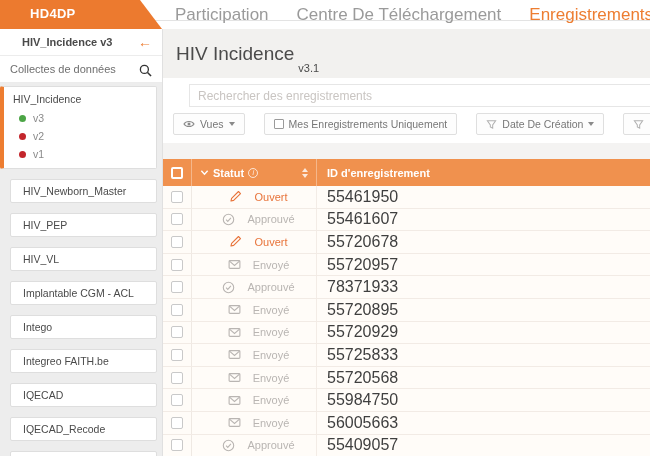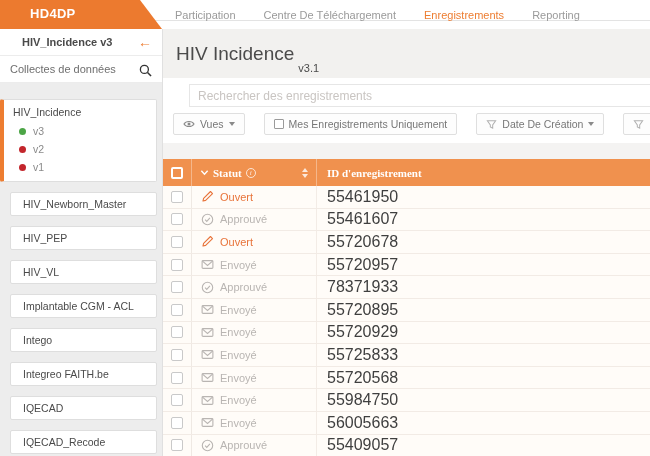--- a/index.html
+++ b/index.html
@@ -9,34 +9,34 @@
 
   
   .topbar { position:absolute; left:0; top:0; width:650px; height:21px;
     background:#fff; border-bottom:1px solid #e3e3e3; }
   .logo { position:absolute; left:0; top:0; height:29px; width:162px;
     background:#ec7a2f; clip-path:polygon(0 0,140px 0,162px 100%,0 100%);
     color:#fff; font-size:13px; font-weight:bold; line-height:28px; padding-left:30px;
     letter-spacing:.3px; }
   .nav { position:absolute; left:175px; top:0; height:29px; display:flex; gap:28px;
     align-items:center; }
-  .nav-tab { font-size:11px; color:#9a9a9a; cursor:pointer; white-space:nowrap; }
+  .nav-tab { font-size:17px; color:#9a9a9a; cursor:pointer; white-space:nowrap; }
   .nav-tab.active { color:#ed7d31; }
 
   
   .sidebar { position:absolute; left:0; top:29px; width:163px; height:427px;
     background:#ededed; border-right:1px solid #e0e0e0; display:flex; flex-direction:column; }
   .side-head { background:#fff; }
   .side-head-row { height:27px; display:flex; align-items:center; justify-content:space-between;
     padding:0 10px; border-bottom:1px solid #ececec; }
   .cur-col { font-size:11px; font-weight:bold; color:#4a4a4a;margin-left:12px; }
   .back-arrow { color:#ed7d31; font-size:14px; font-weight:bold; line-height:1; cursor:pointer; }
   .sec-label { font-size:11px; color:#6e6e6e; }
   .search-glyph { width:13px; height:13px; display:inline-block; }
-  .col-list { flex:1; overflow:hidden; padding-top:16px; }
+  .col-list { flex:1; overflow:hidden; padding-top:3px; }
   .card { background:#fff; border:1px solid #dedede; border-radius:2px;
     margin:0 5px 10px 10px; font-size:10.5px; color:#4a4a4a; cursor:pointer; }
   .card.simple { height:24px; line-height:22px; padding-left:12px; white-space:nowrap; overflow:hidden; }
   .card.active-card { margin-left:0; border-left:4px solid #ed7d31; padding-bottom:5px; }
   .card.active-card .card-title { height:22px; line-height:24px; padding-left:9px; }
   .version-row { height:18px; display:flex; align-items:center; gap:7px; padding-left:15px;
     font-size:10.5px; color:#8a8a8a; cursor:pointer; }
   .vdot { width:7px; height:7px; border-radius:50%; display:inline-block; }
   .version-row.green .vdot { background:#4ca546; }
   .version-row.red .vdot { background:#c3262c; }
@@ -61,21 +61,21 @@
     font-size:10.5px; color:#777; cursor:pointer; white-space:nowrap; }
   .caret { width:0; height:0; border-left:3.5px solid transparent;
     border-right:3.5px solid transparent; border-top:4px solid #8a8a8a; display:inline-block; }
   .mini-check { width:10px; height:10px; border:1px solid #9a9a9a; border-radius:1px;
     background:#fff; display:inline-block; }
   .gap-strip { height:16px; }
 
   
   .rec-table { flex:1; display:flex; flex-direction:column; overflow:hidden; }
   .thead { height:27px; background:#f0914e; display:grid;
-    grid-template-columns:29px 125px 1fr; align-items:center; color:#fff;font-family:Liberation Serif, serif; }
+    grid-template-columns:29px 125px 1fr; align-items:center; color:#fff; }
   .th { height:100%; display:flex; align-items:center; }
   .th-check { justify-content:center; border-right:1px solid rgba(255,255,255,.35); }
   .head-checkbox { width:12px; height:12px; border:2px solid #fff; border-radius:2px;
     background:transparent; cursor:pointer; }
   .th-status { padding-left:8px; gap:4px; border-right:1px solid rgba(255,255,255,.35);
     position:relative; }
   .th-label { font-size:11px; font-weight:bold; }
   .info-badge { width:10px; height:10px; border:1px solid rgba(255,255,255,.75);
     border-radius:50%; font-size:7px; line-height:8px; text-align:center;
     color:rgba(255,255,255,.85); font-style:italic; cursor:pointer; }
@@ -86,22 +86,22 @@
   .tri-down { width:0; height:0; border-left:3px solid transparent; border-right:3px solid transparent;
     border-top:4px solid rgba(255,255,255,.8); }
   .th-id { padding-left:10px; font-size:11px; font-weight:bold; }
   .tbody { flex:1; overflow:hidden; }
   .record-row { height:22.6px; display:grid; grid-template-columns:29px 125px 1fr;
     background:#fffcf8; border-bottom:1px solid #f2ebe5; align-items:center; }
   .cell-check { display:flex; justify-content:center; align-items:center; height:100%;
     border-right:1px solid #efe9e3; }
   .row-checkbox { width:12px; height:12px; border:1px solid #c9c9c9; border-radius:2px;
     background:#fff; cursor:pointer; }
-  .cell-status { display:flex; align-items:center; gap:6px; padding-left:9px; height:100%;
-    border-right:1px solid #f3ece6; cursor:pointer; }
+  .cell-status { display:flex; align-items:center; gap:12px; padding-left:9px; height:100%;
+    border-right:1px solid #f3ece6; cursor:pointer;justify-content:center; }
   .s-icon { display:none; width:13px; height:13px; }
   .s-icon svg { width:13px; height:13px; display:block; }
   .s-label { font-size:11px; }
   .record-row.open .s-label { color:#e8743b; }
   .record-row.approved .s-label, .record-row.sent .s-label { color:#b9b5b2; }
   .record-row.open .i-pencil { display:block; color:#e8743b; }
   .record-row.approved .i-check { display:block; color:#b9b5b2; }
   .record-row.sent .i-mail { display:block; color:#b9b5b2; }
   .cell-id { font-size:16px; color:#3f3f3f; padding-left:10px; cursor:pointer; }
 </style>

